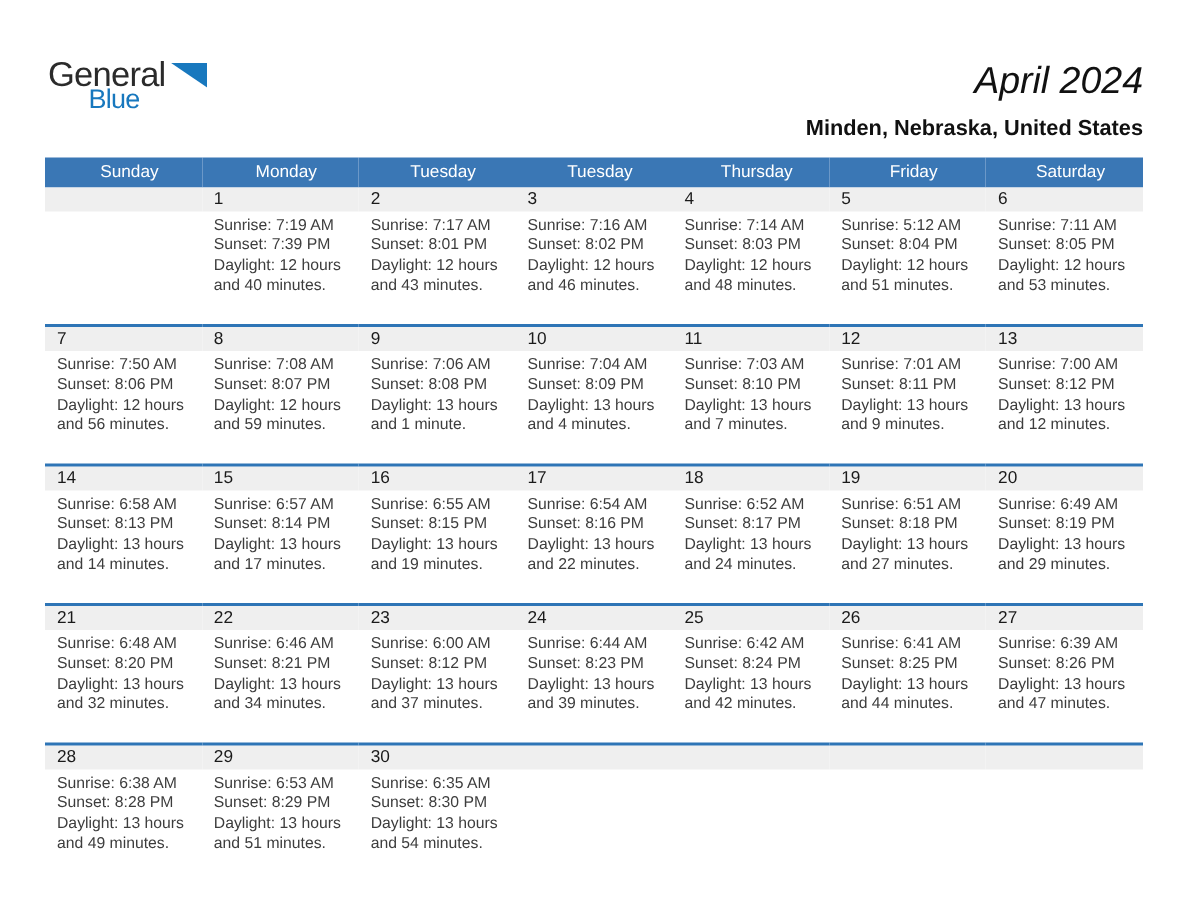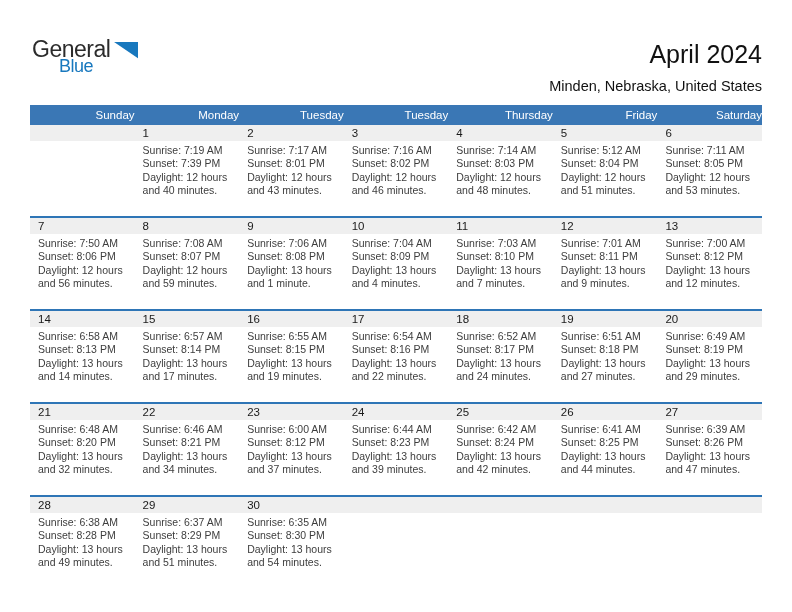--- a/index.html
+++ b/index.html
@@ -33,34 +33,34 @@
     clip-path:polygon(0 0,100% 0,100% 100%);
   }
   .logo-blue{
     font-size:18px;color:var(--logo_blue);letter-spacing:-0.5px;
     margin-left:27px;margin-top:-4px;font-weight:400;
   }
   .title-block{
     position:absolute;right:30px;top:40px;text-align:right;width:500px;
   }
   .page-title{
-    font-size:25px;color:#111111;font-weight:400;line-height:1.15;
+    font-size:25px;color:#111111;font-weight:400;line-height:1.15;font-style:italic;
   }
   .page-subtitle{
-    font-size:14.5px;color:#111111;font-weight:400;margin-top:9px;
+    font-size:14.5px;color:#111111;font-weight:700;margin-top:9px;
   }
   
   table.cal{
     position:absolute;left:30px;top:105px;
     width:732px;border-collapse:collapse;table-layout:fixed;
   }
   table.cal th{
     background:var(--header_blue);
     color:#ffffff;font-size:11.5px;font-weight:400;
-    text-align:right;padding:4px 0 4px 8px;height:12px;
+    text-align:center;padding:4px 0 4px 8px;height:12px;
   }
   table.cal td{
     vertical-align:top;padding:0;height:91px;
   }
   table.cal tbody tr + tr td{
     border-top:2px solid var(--separator_blue);
   }
   .date-band{
     background:var(--band_gray);
     height:16px;line-height:16px;
@@ -336,21 +336,21 @@
             <div class="date-band">28</div>
             <div class="cell-info">
               <div>Sunrise: 6:38 AM</div>
               <div>Sunset: 8:28 PM</div>
               <div>Daylight: 13 hours and 49 minutes.</div>
             </div>
           </td>
           <td>
             <div class="date-band">29</div>
             <div class="cell-info">
-              <div>Sunrise: 6:37 AM</div>
+              <div>Sunrise: 6:53 AM</div>
               <div>Sunset: 8:29 PM</div>
               <div>Daylight: 13 hours and 51 minutes.</div>
             </div>
           </td>
           <td>
             <div class="date-band">30</div>
             <div class="cell-info">
               <div>Sunrise: 6:35 AM</div>
               <div>Sunset: 8:30 PM</div>
               <div>Daylight: 13 hours and 54 minutes.</div>

